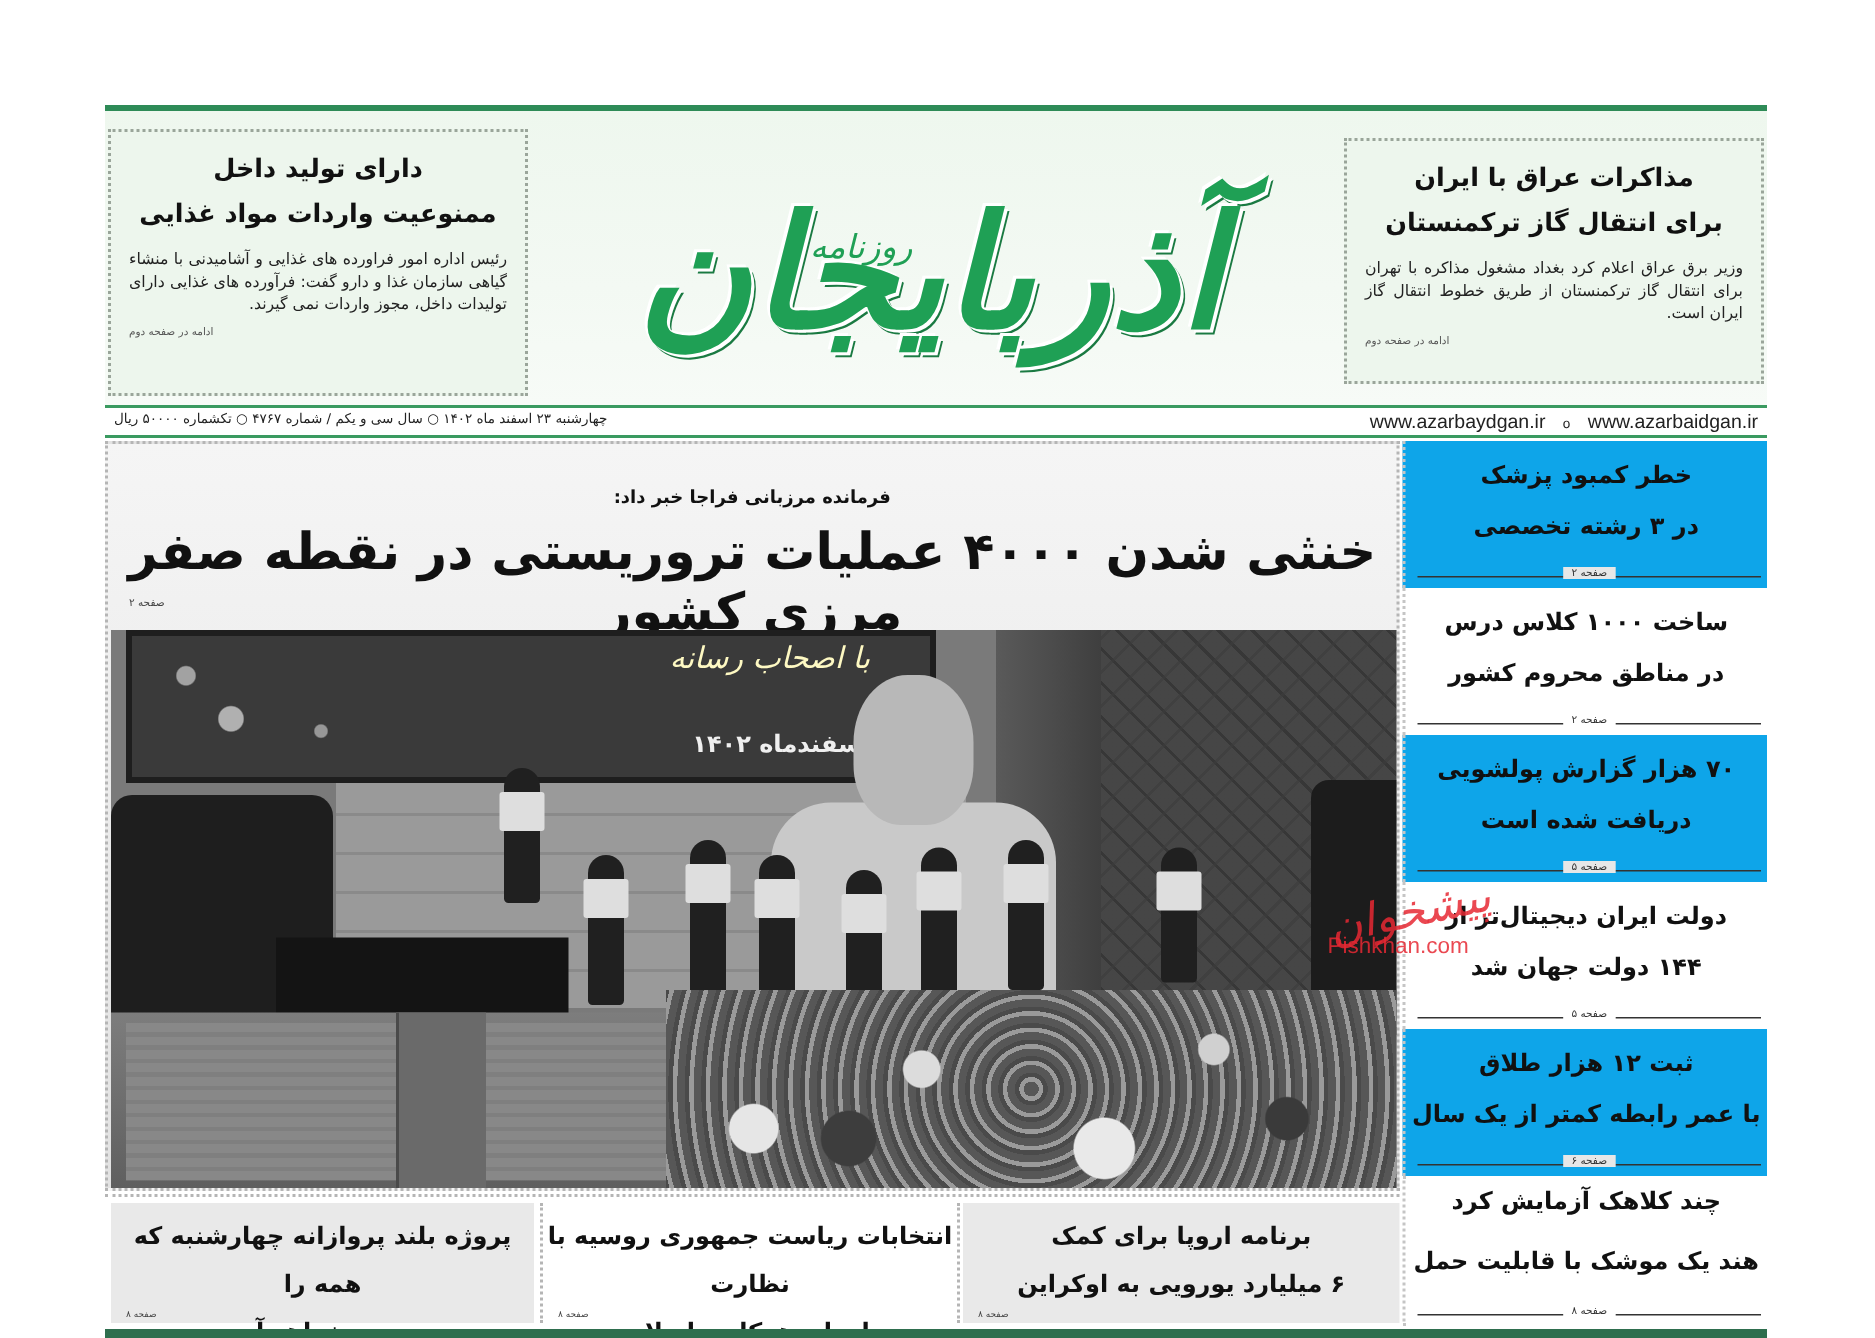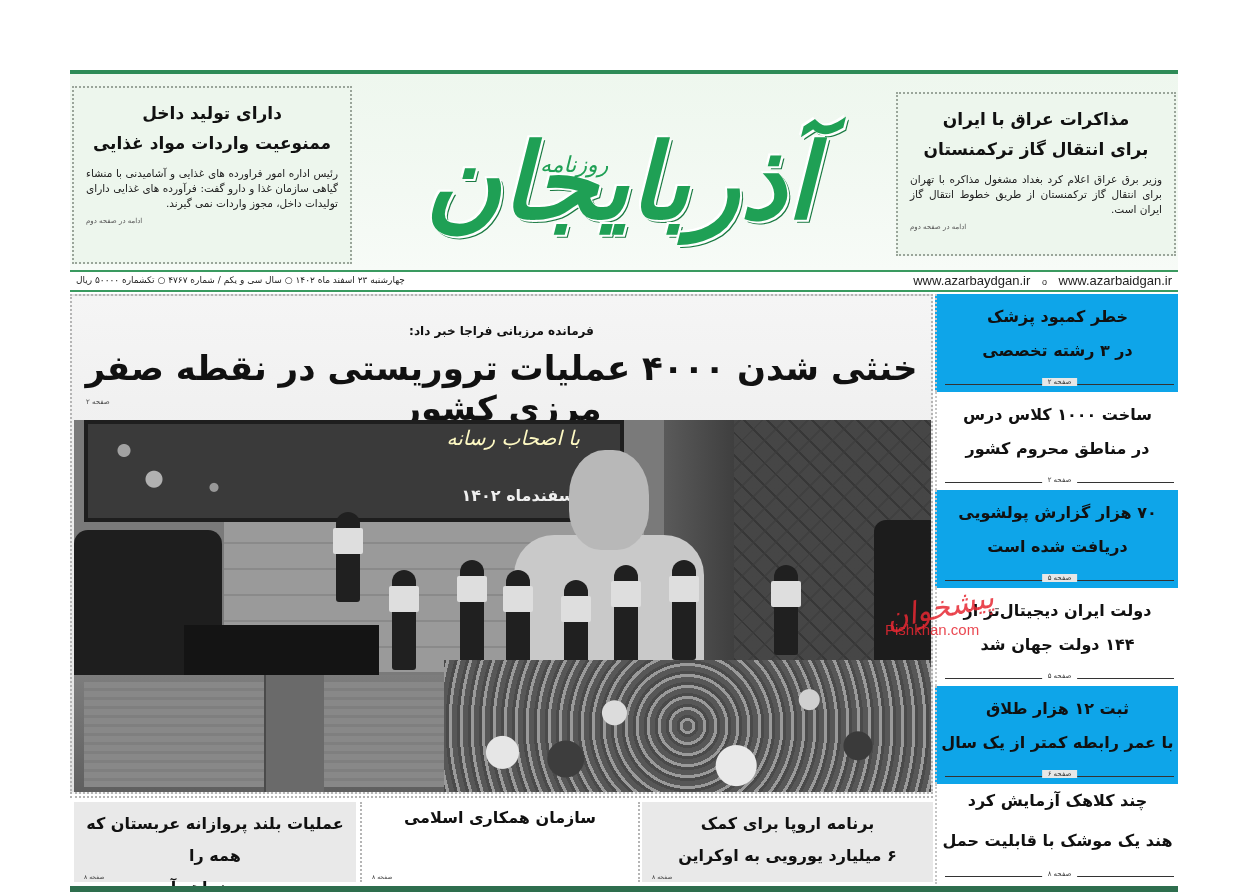--- a/index.html
+++ b/index.html
@@ -253,25 +253,26 @@
     </div>
   </div>
 
   <div class="bottom">
     <div class="bitem grey" style="left:572px; width:291px;">
       <div class="bitem-title">برنامه اروپا برای کمک</div>
       <div class="bitem-title" style="padding-top:0">۶ میلیارد یورویی به اوکراین</div>
       <div class="bitem-page">صفحه ۸</div>
     </div>
     <div class="bitem dot" style="left:290px; width:280px; border-right:2px dotted #b5b5b5;">
+      <div class="bitem-title">انتخابات ریاست جمهوری روسیه با نظارت</div>
       <div class="bitem-title" style="padding-top:0">سازمان همکاری اسلامی</div>
       <div class="bitem-page">صفحه ۸</div>
     </div>
     <div class="bitem grey" style="left:4px; width:282px;">
-      <div class="bitem-title">عملیات بلند پروازانه عربستان که همه را</div>
+      <div class="bitem-title">پروژه بلند پروازانه چهارشنبه که همه را</div>
       <div class="bitem-title" style="padding-top:0">به وجد خواهد آورد</div>
       <div class="bitem-page">صفحه ۸</div>
     </div>
   </div>
 
   <div class="bottom-rule"></div>
 
   <div class="watermark">
     <span class="wm-fa">پیشخوان</span>
     <span class="wm-en">Pishkhan.com</span>

